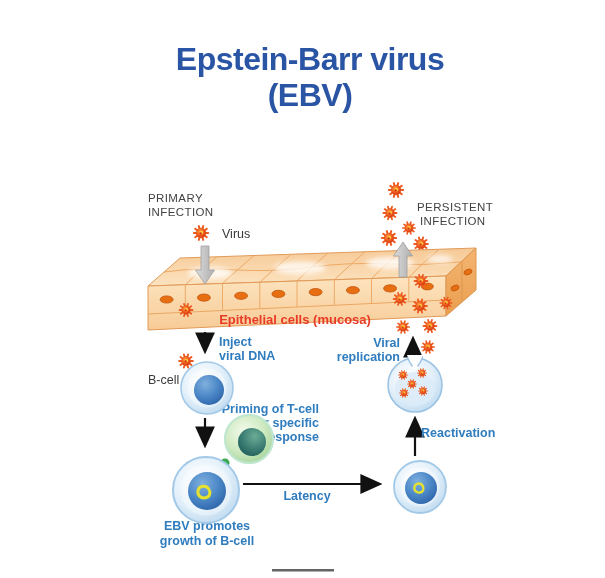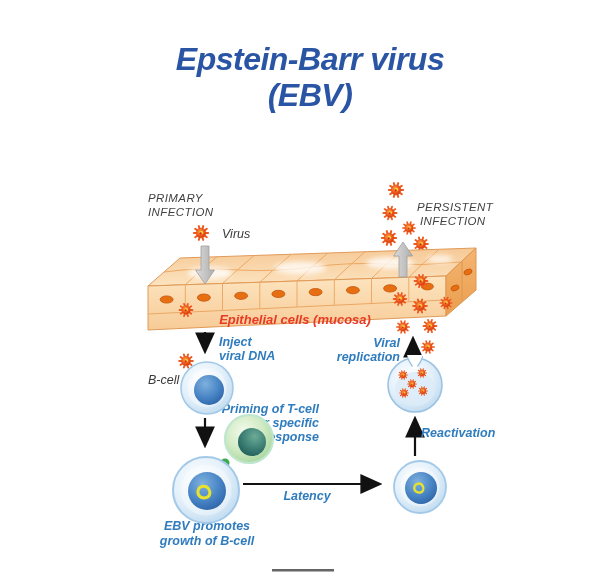--- a/index.html
+++ b/index.html
@@ -1,17 +1,17 @@
 <!DOCTYPE html>
 <html><head>
 <meta charset="utf-8">
 <style>
   html,body{margin:0;padding:0;background:#fff;}
   .canvas{position:relative;width:605px;height:578px;background:#ffffff;overflow:hidden;
-          font-family:"Liberation Sans",sans-serif;font-style:italic;}
+          font-family:"Liberation Sans",sans-serif;}
   svg{display:block;}
   text{font-family:"Liberation Sans",sans-serif;}
   .t-title{font-size:32px;font-weight:bold;fill:#2a55a4;letter-spacing:-0.5px;}
   .t-caps{font-size:11.5px;fill:#424242;letter-spacing:0.4px;}
   .t-dark{font-size:12.5px;fill:#3a3a3a;}
   .t-blue{font-size:12.5px;font-weight:bold;fill:#2f7cbe;}
   .t-red{font-size:13px;font-weight:bold;fill:#e83b25;}
 </style>
 </head>
 <body>

